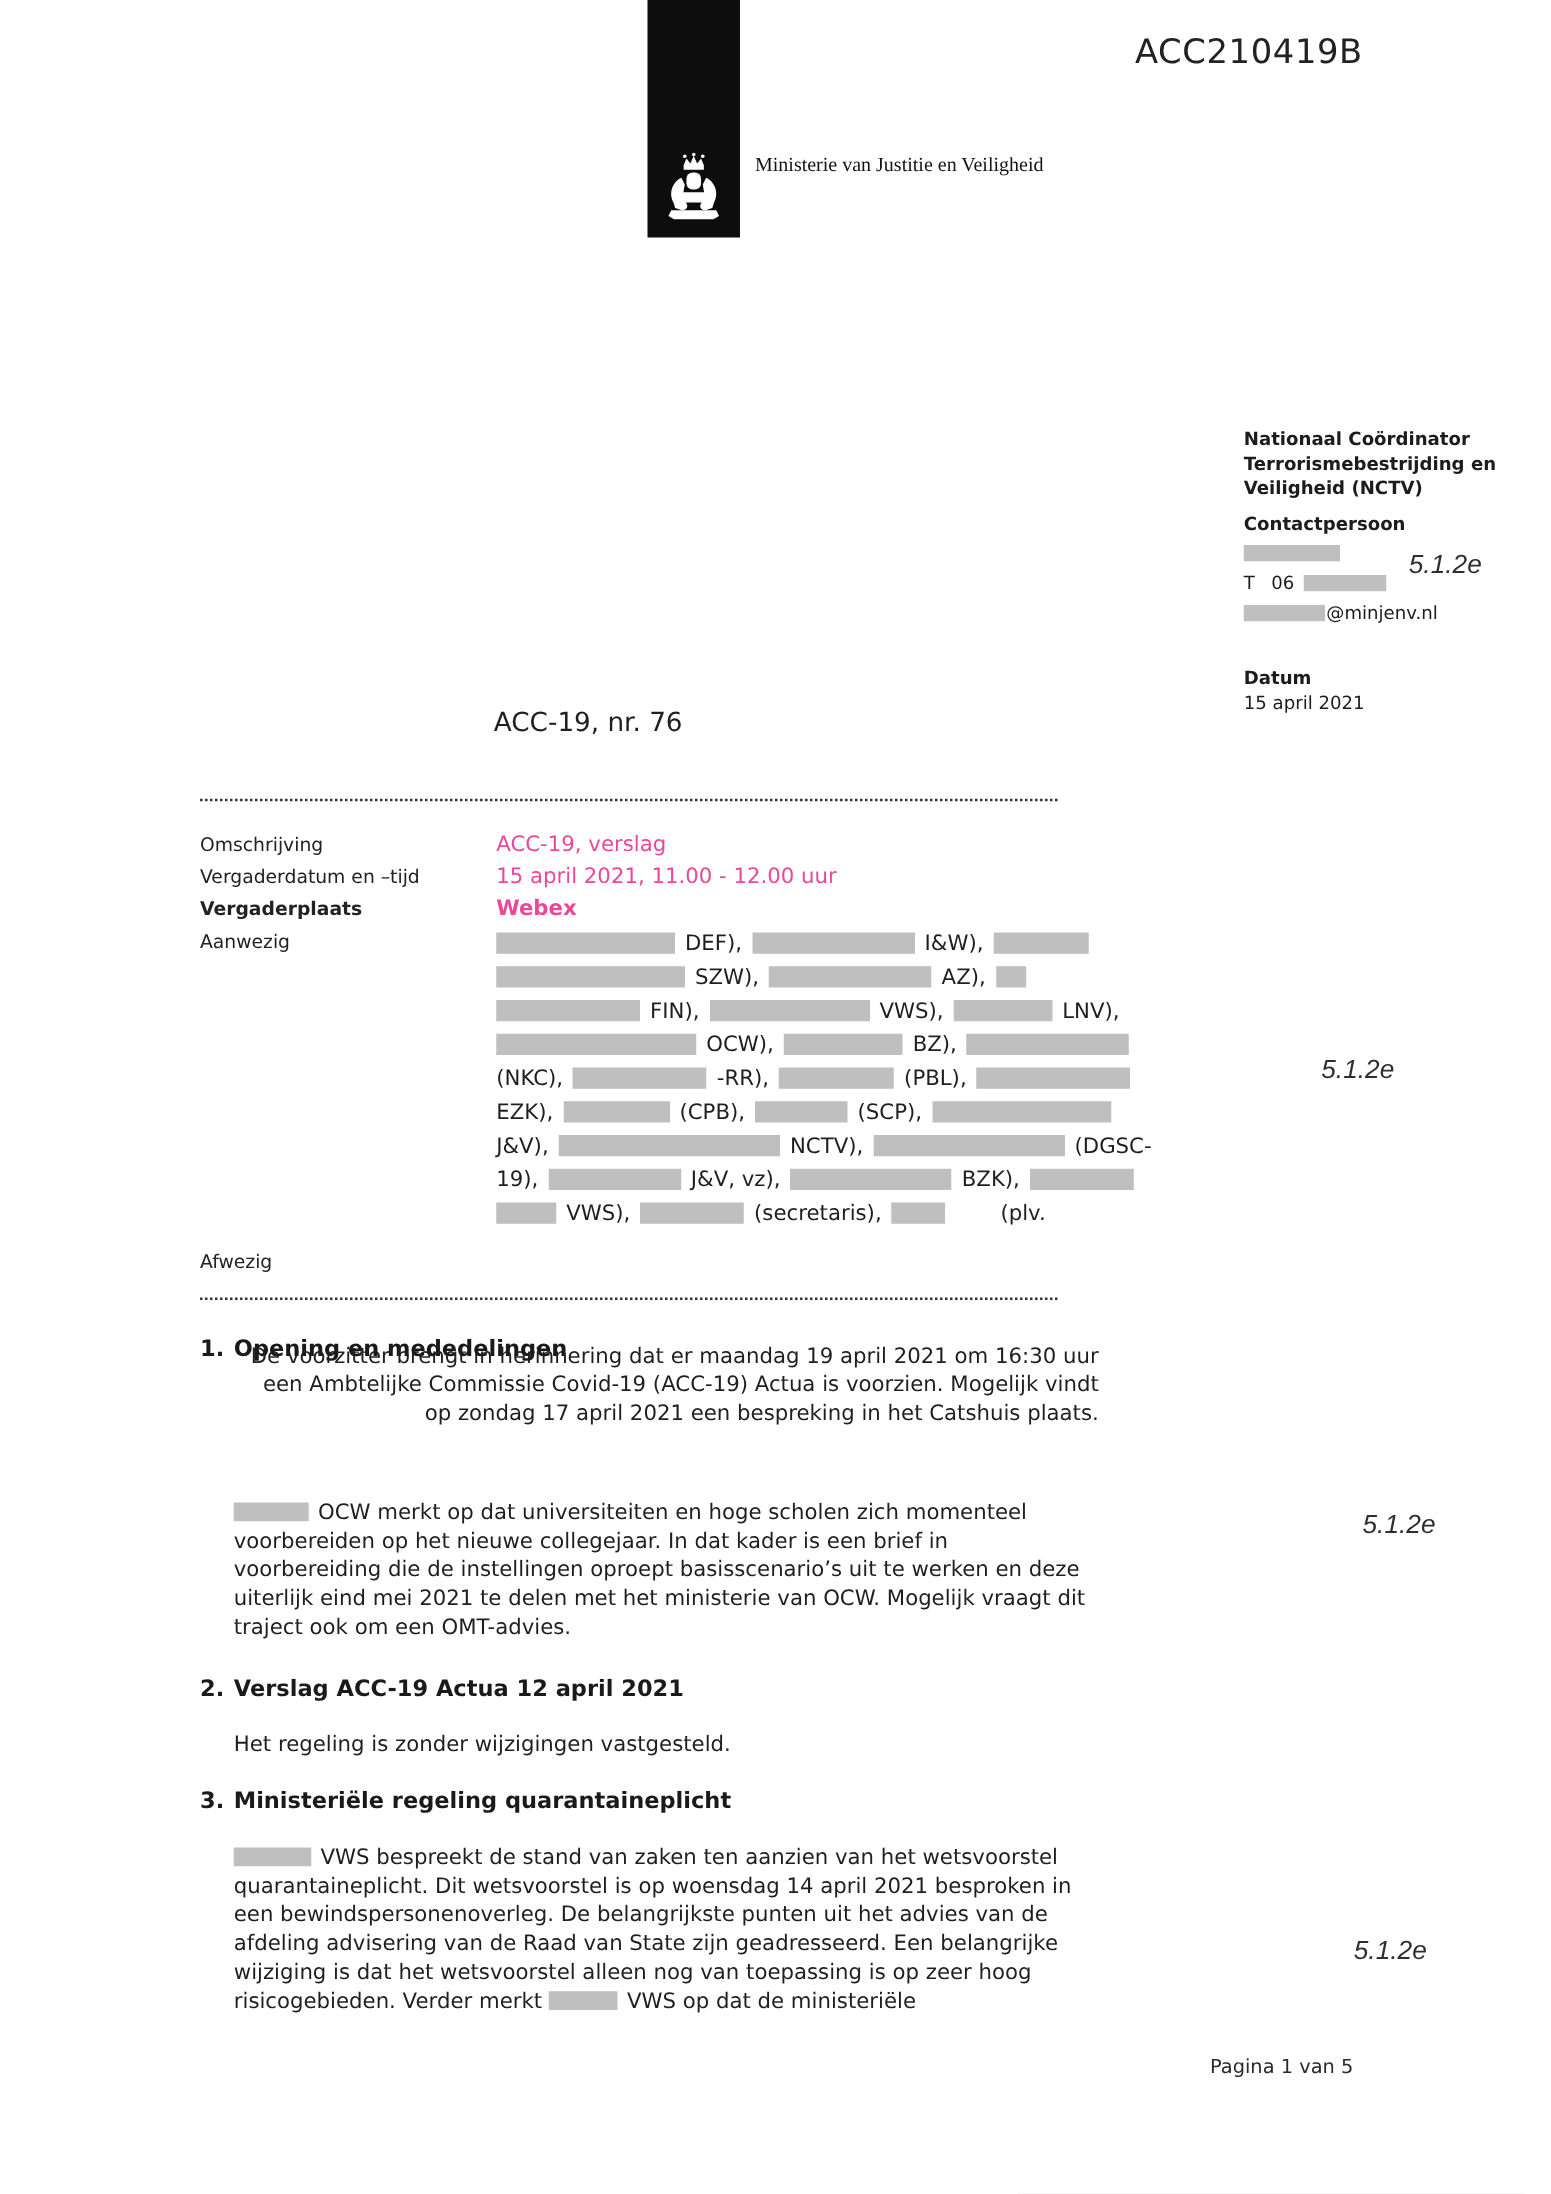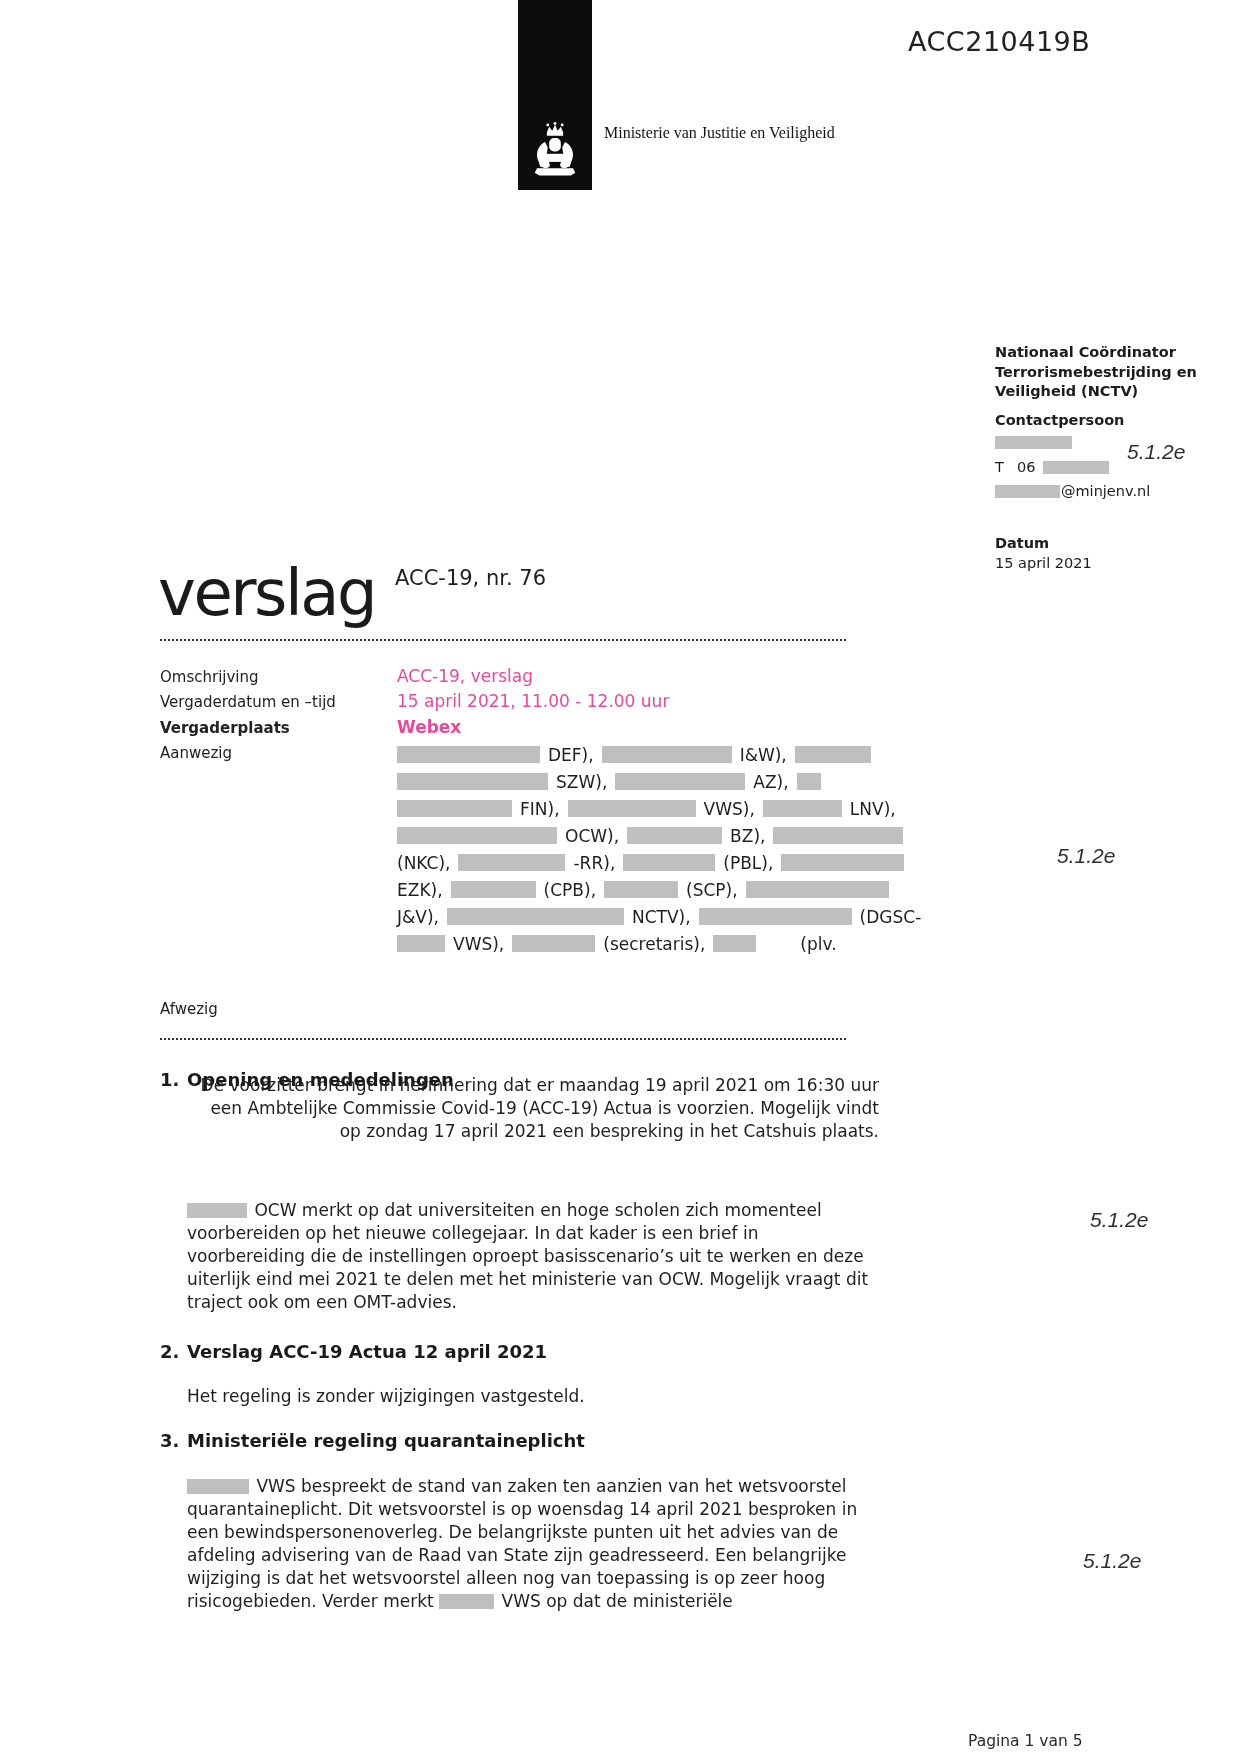--- a/index.html
+++ b/index.html
@@ -63,21 +63,21 @@
   .sec-head-1{top:1069px;}
   .sec-head-2{top:1341px;}
   .sec-head-3{top:1430px;}
   .para{position:absolute;left:187px;width:692px;font-size:17px;line-height:23px;color:#1f1f1f;text-align:left;}
   .para .redact{height:15px;margin:0 2px 0 0;}
   .para-s1p1{top:1074px;text-align:right;}
   .para-s1p2{top:1199px;}
   .para-s2p1{top:1385px;}
   .para-s3p1{top:1475px;}
   
-  .footer{position:absolute;left:968px;top:1732px;font-size:15.5px;color:#2a2a2a;}
+  .footer{position:absolute;left:968px;top:1644px;font-size:15.5px;color:#2a2a2a;}
 </style>
 </head>
 <body>
 
 <div class="page">
 
   <div class="doc-ref">ACC210419B</div>
 
   <div class="logo-bar">
     <svg class="crest" width="54" height="62" viewBox="0 0 60 68" aria-hidden="true">
@@ -112,21 +112,20 @@
     </div>
     <div class="datum-label">Datum</div>
     <div>15 april 2021</div>
   </aside>
 
   <span class="code code-contact">5.1.2e</span>
   <span class="code code-aanwezig">5.1.2e</span>
   <span class="code code-s1">5.1.2e</span>
   <span class="code code-s3">5.1.2e</span>
 
-  <h1 class="title-main">verslag</h1>
   <div class="title-sub">ACC-19, nr. 76</div>
 
   <div class="rule rule-top"></div>
 
   <div class="meta-row meta-row-0">
     <span class="meta-label">Omschrijving</span><span class="meta-value">ACC-19, verslag</span>
   </div>
   <div class="meta-row meta-row-1">
     <span class="meta-label">Vergaderdatum en –tijd</span><span class="meta-value">15 april 2021, 11.00 - 12.00 uur</span>
   </div>
@@ -180,20 +179,28 @@
         <span class="redact" style="width: 74px;"></span>
         <span>(SCP),</span>
         <span class="redact" style="width: 143px;"></span>
       </div>
       <div class="aline">
         <span>J&amp;V),</span>
         <span class="redact" style="width: 177px;"></span>
         <span>NCTV),</span>
         <span class="redact" style="width: 153px;"></span>
         <span>(DGSC-</span>
+      </div>
+      <div class="aline">
+        <span>19),</span>
+        <span class="redact" style="width: 106px;"></span>
+        <span>J&amp;V, vz),</span>
+        <span class="redact" style="width: 129px;"></span>
+        <span>BZK),</span>
+        <span class="redact" style="width: 83px;"></span>
       </div>
       <div class="aline">
         <span class="redact" style="width: 48px;"></span>
         <span>VWS),</span>
         <span class="redact" style="width: 83px;"></span>
         <span>(secretaris),</span>
         <span class="redact" style="width: 43px;"></span>
         <span class="spacer" style="width: 28px;"></span>
         <span>(plv.</span>
       </div>

